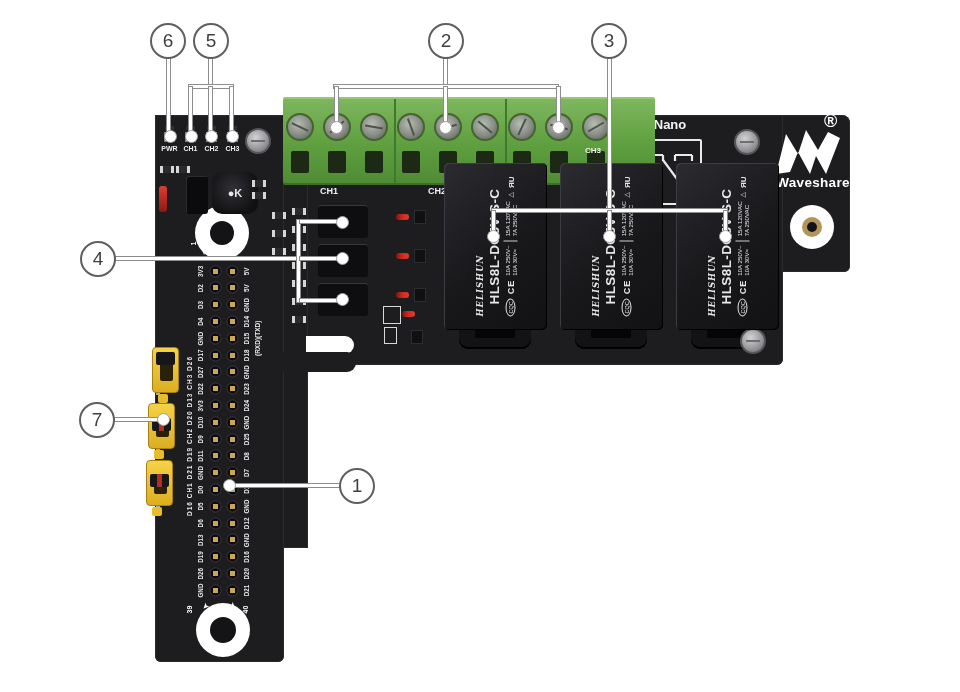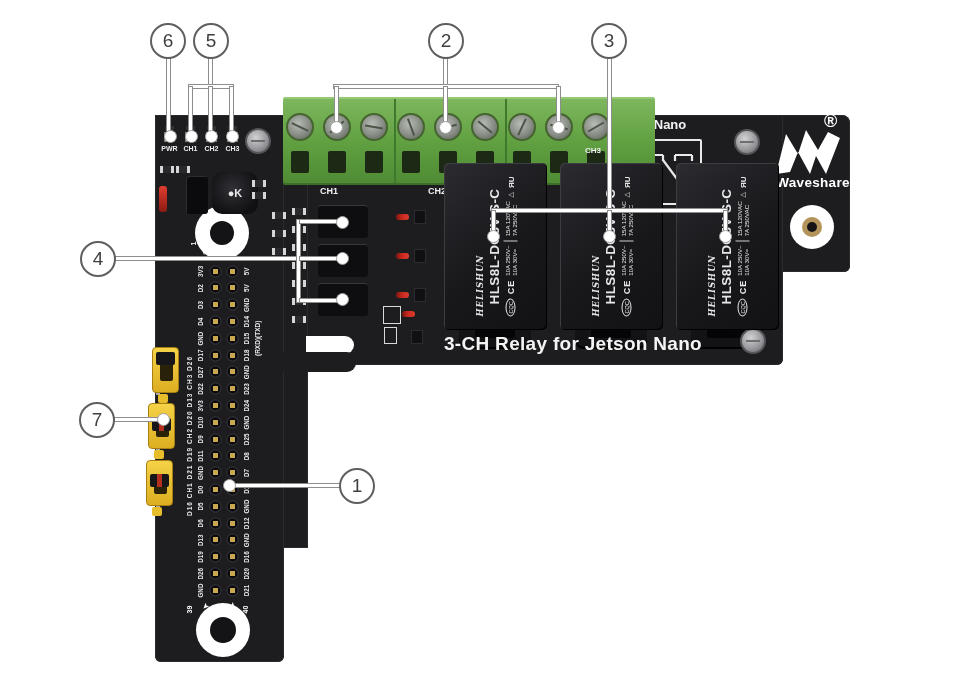--- a/index.html
+++ b/index.html
@@ -281,21 +281,20 @@
         <span class="rat">
             <span>15A 120VAC</span>
             <span>7A 250VAC</span>
           </span>
         <span class="m-tri">△</span>
         <span class="m-ul">ЯU</span>
       </div>
     </div>
   </div>
 
-  <span class="title">3-CH Relay for Jetson Nano</span>
 
   <div class="cap"></div>
   <div class="inductor">●K</div>
   <div class="red-v"></div>
   <div class="silkbox" style="left:383px;top:306px;width:16px;height:16px;"></div>
   <div class="silkbox" style="left:384px;top:327px;width:11px;height:15px;"></div>
 
   <div class="col-labels" style="left:194px;top:599px;">
 
   <span class="col-item">3V3</span>

